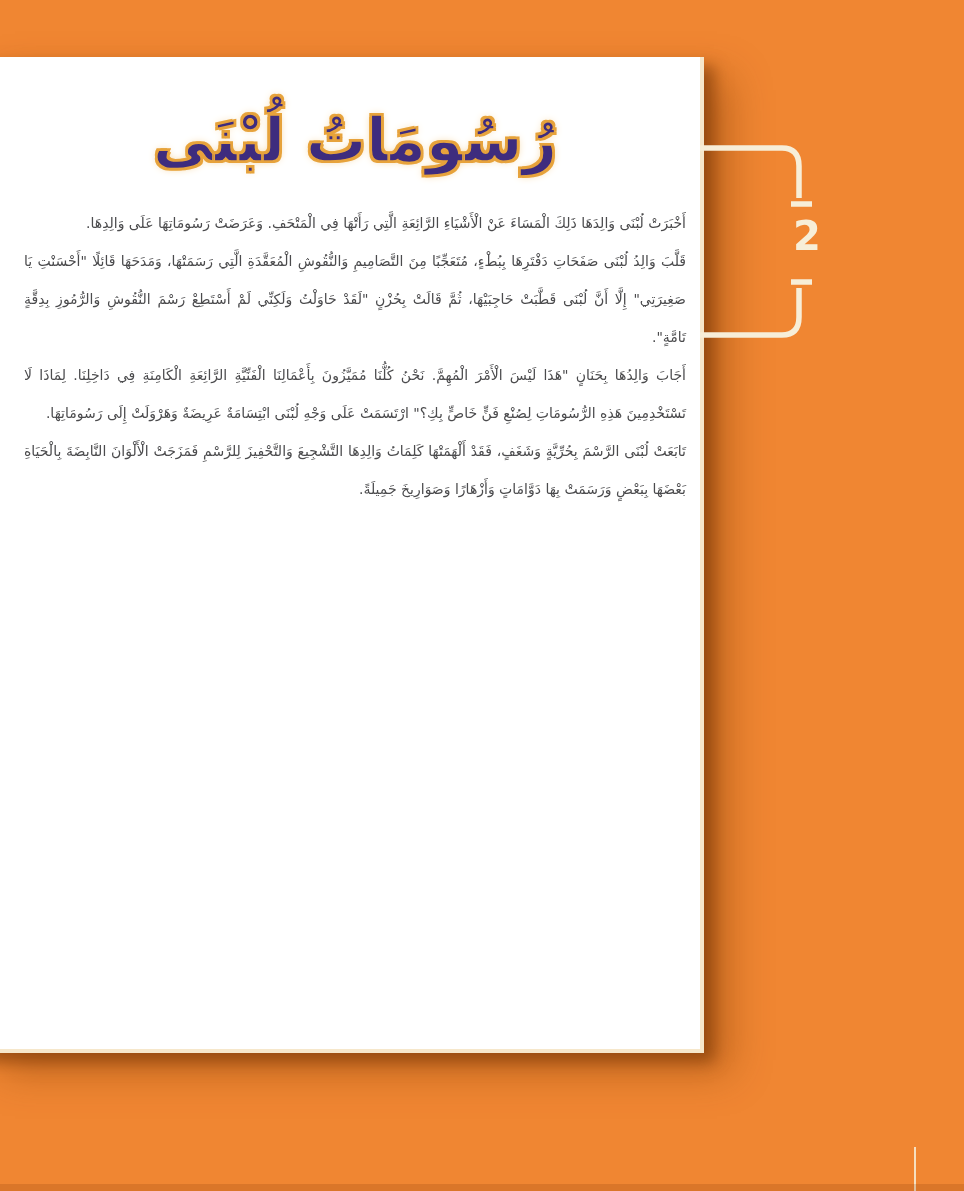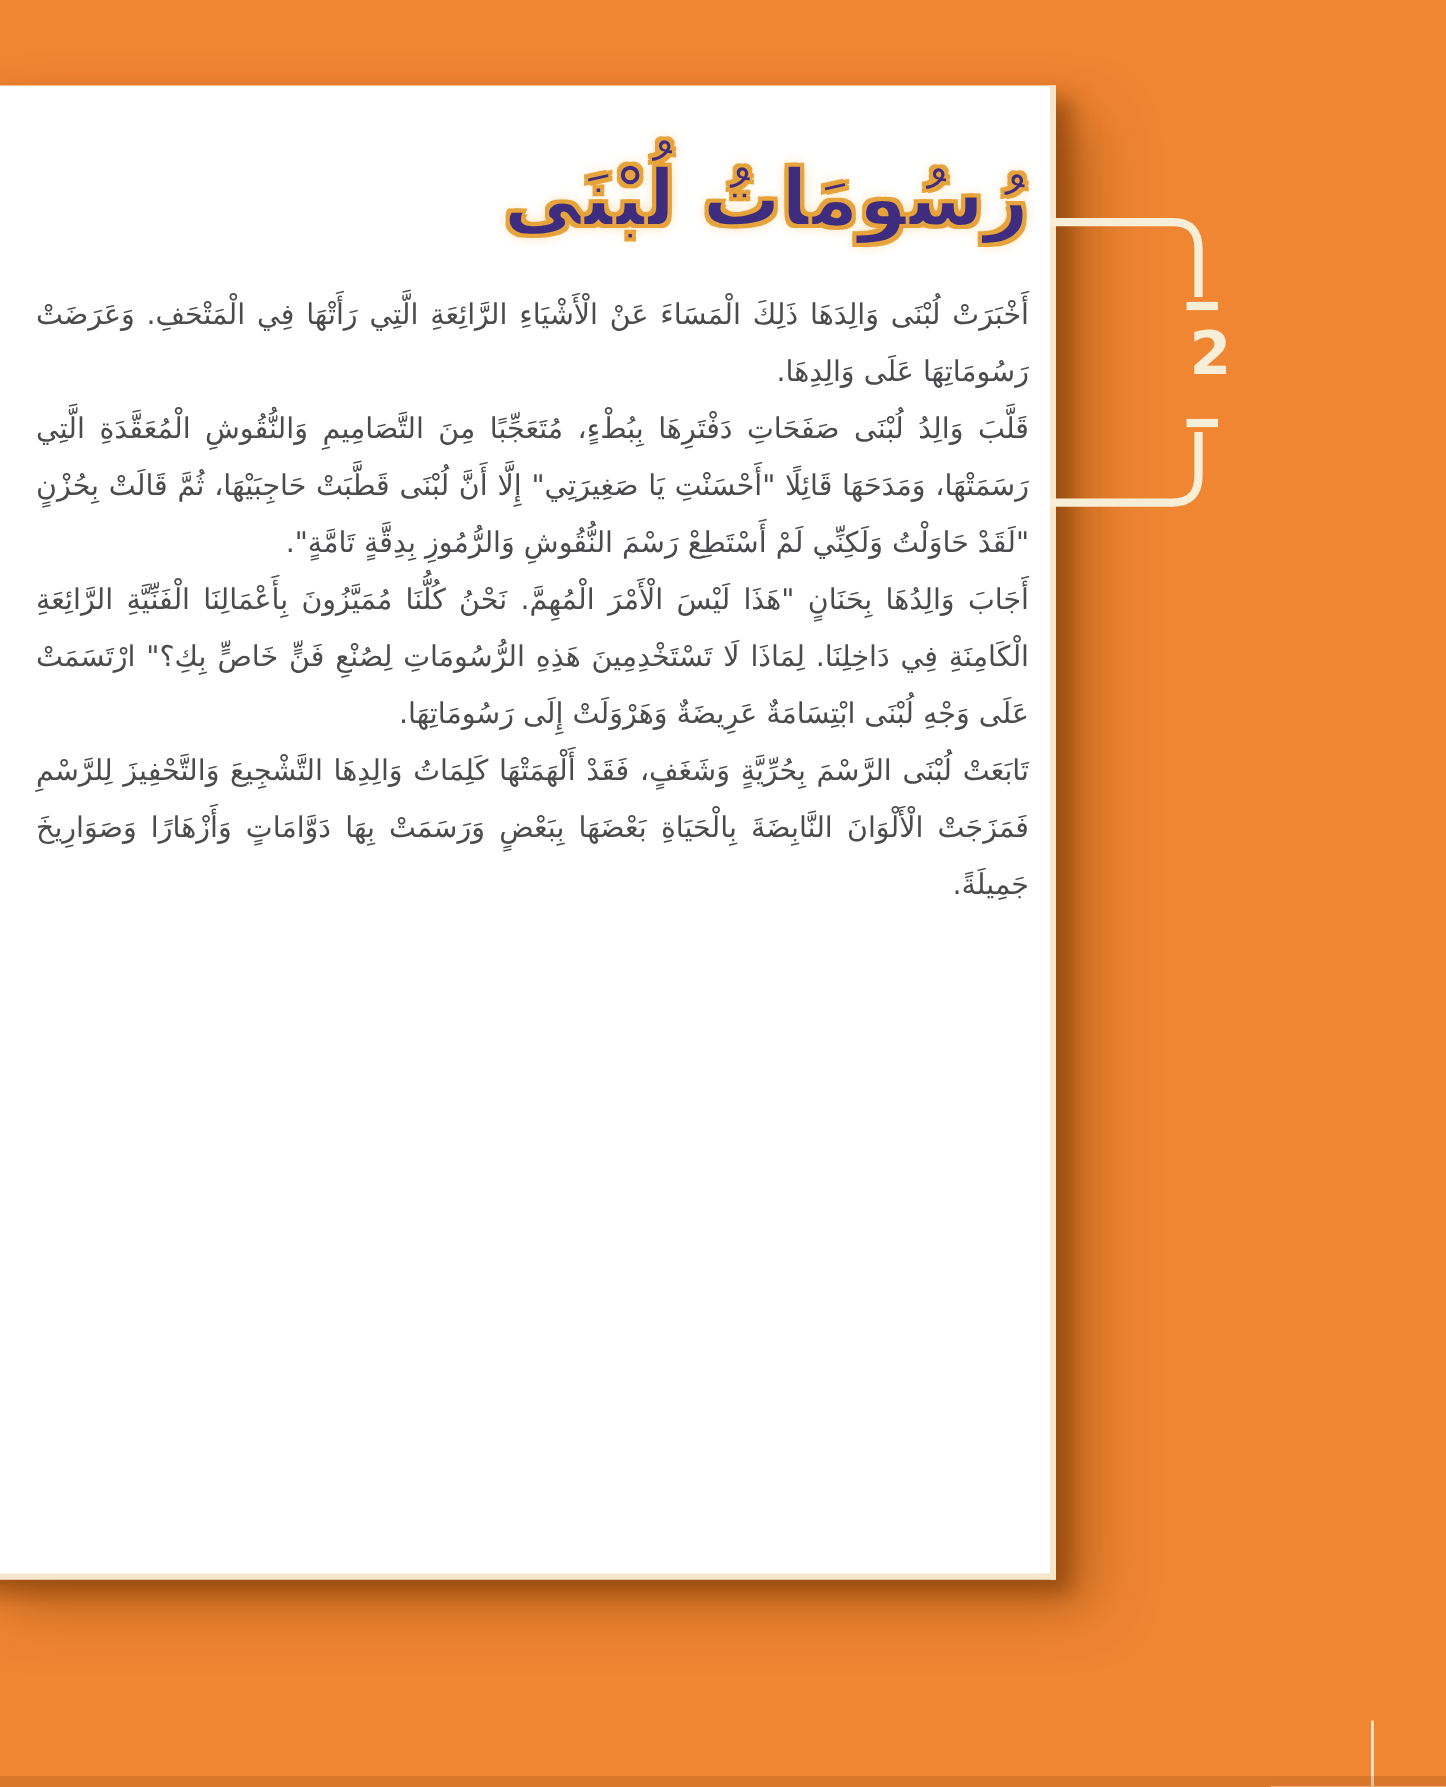--- a/index.html
+++ b/index.html
@@ -32,39 +32,39 @@
     background:var(--paper);
     border-right:4px solid #f6e7cb;
     border-bottom:4px solid #f6e7cb;
     box-shadow:
       10px 9px 14px var(--shadow_brown),
       26px 20px 38px rgba(122,56,6,0.38);
     padding:34px 14px 0 48px;
   }
   .page-title{
     direction:rtl;
-    text-align:right;
-    font-size:52px;
+    text-align:center;
+    font-size:60px;
     font-weight:bold;
     line-height:1.65;
     color:var(--title_fill);
     -webkit-text-stroke:1.5px var(--title_outline);
     text-shadow:
       0 0 2px var(--title_outline),
       2px 2px 0 var(--title_outline),
       -2px -2px 0 var(--title_outline),
       2px -2px 0 var(--title_outline),
       -2px 2px 0 var(--title_outline),
       0 0 9px #f3cf92;
     margin:0 0 14px 0;
   }
   .story{
     direction:rtl;
     color:var(--body_text);
-    font-size:19px;
+    font-size:14px;
     line-height:38px;
     text-align:justify;
     text-align-last:right;
   }
   .story p{margin:0;}
   
   .bracket-svg{
     position:absolute;
     left:700px; top:138px;
     width:136px; height:214px;

